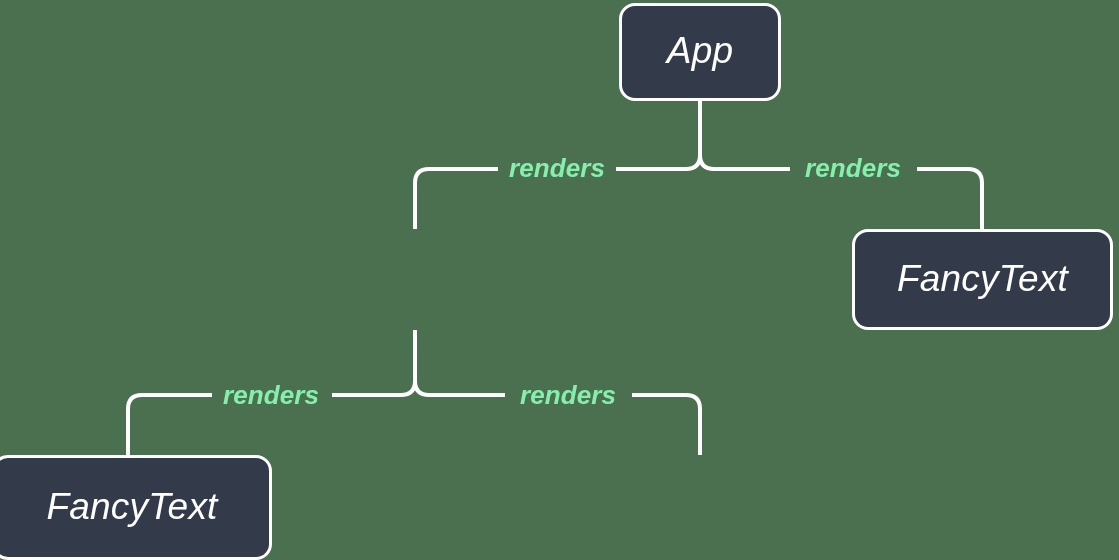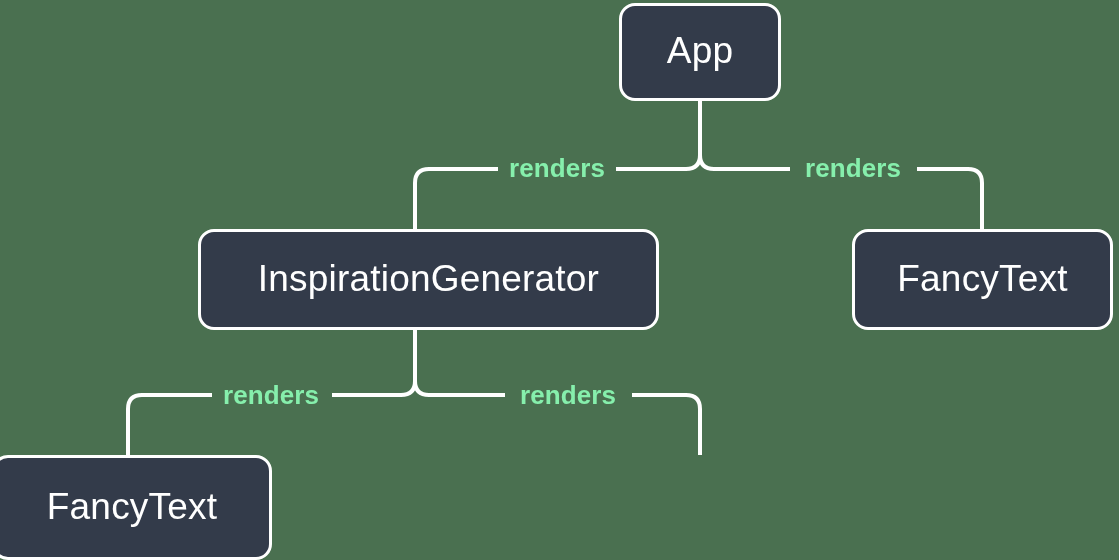--- a/index.html
+++ b/index.html
@@ -7,20 +7,21 @@
     padding: 0;
     background: #4a7050;
   }
   #canvas {
     position: relative;
     width: 1119px;
     height: 560px;
     background: #4a7050;
     overflow: hidden;
     font-family: "Liberation Sans", sans-serif;
+    font-style: italic;
   }
   #wires {
     position: absolute;
     left: 0;
     top: 0;
     width: 1119px;
     height: 560px;
     pointer-events: none;
   }
   .node {
@@ -74,23 +75,20 @@
       <path d="M 212 395 L 142 395 Q 128 395 128 409 L 128 455"></path>
 
       <path d="M 632 395 L 686 395 Q 700 395 700 409 L 700 455"></path>
     </g>
   </svg>
 
   <div class="node" style="left:619px; top:3px; width:162px; height:98px;">
     <span class="node-label">App</span>
   </div>
 
-  <div class="node" style="left:198px; top:229px; width:461px; height:101px;">
-    <span class="node-label">InspirationGenerator</span>
-  </div>
 
   <div class="node" style="left:852px; top:229px; width:261px; height:101px;">
     <span class="node-label">FancyText</span>
   </div>
 
   <div class="node" style="left:-8px; top:455px; width:280px; height:105px;">
     <span class="node-label">FancyText</span>
   </div>
 
 

